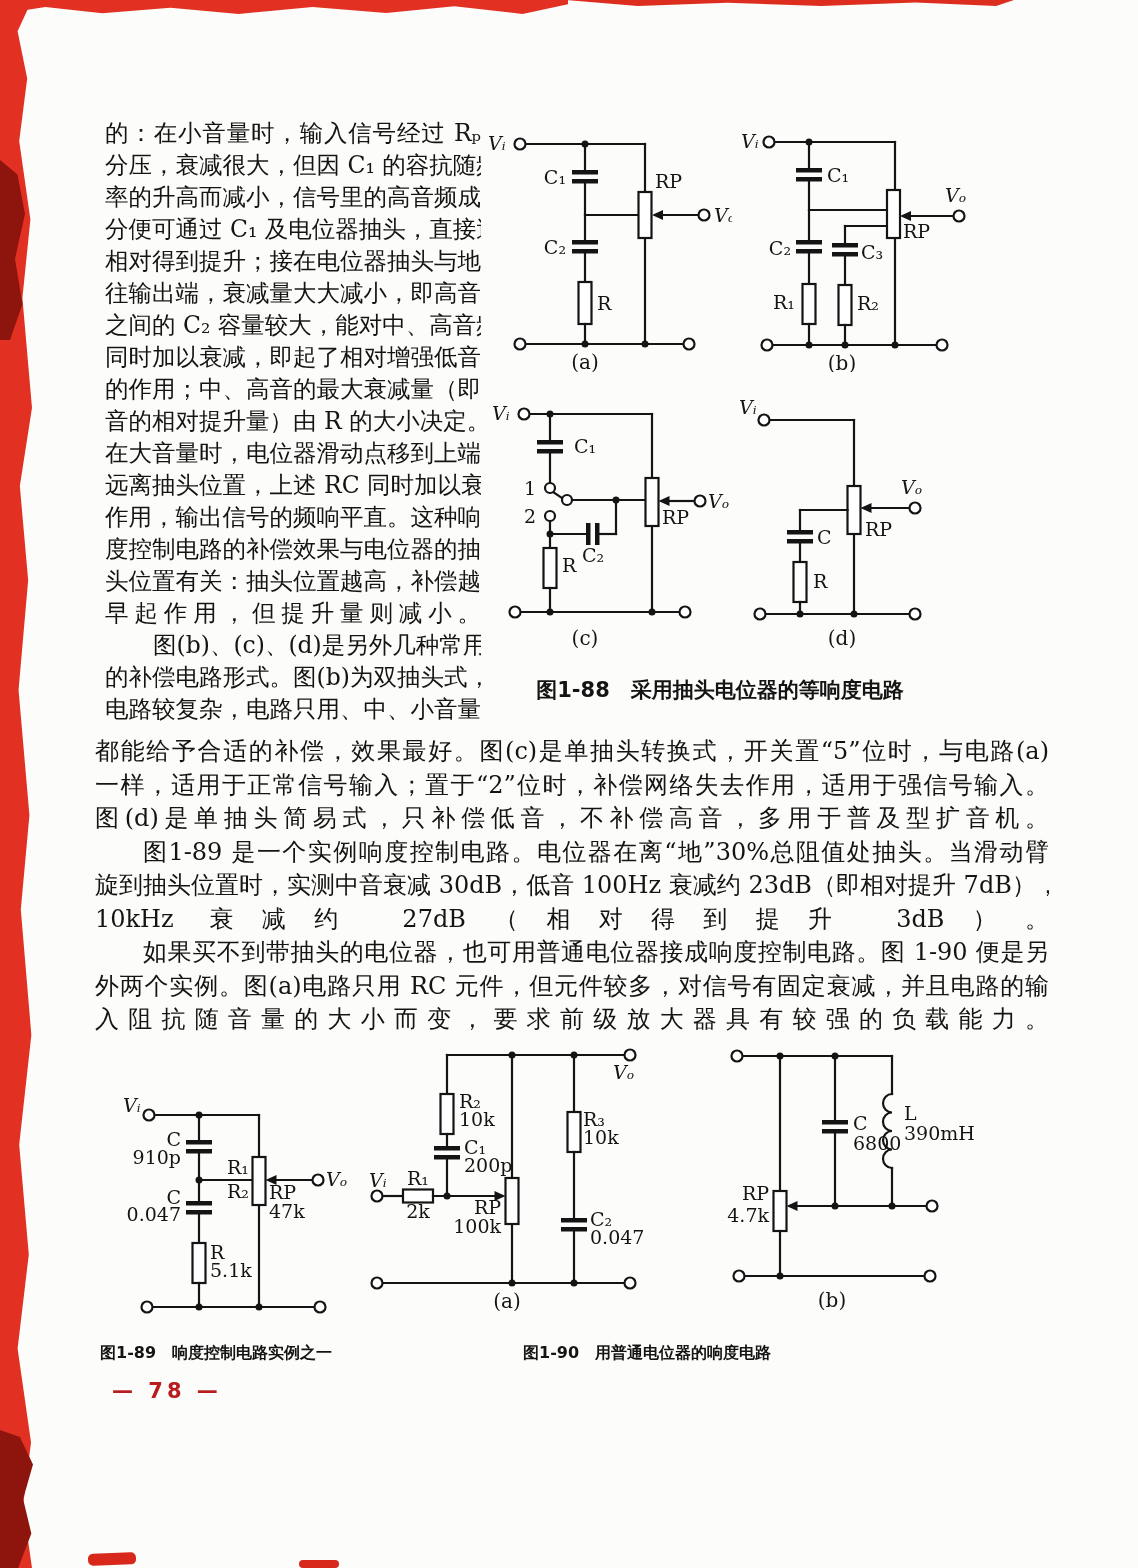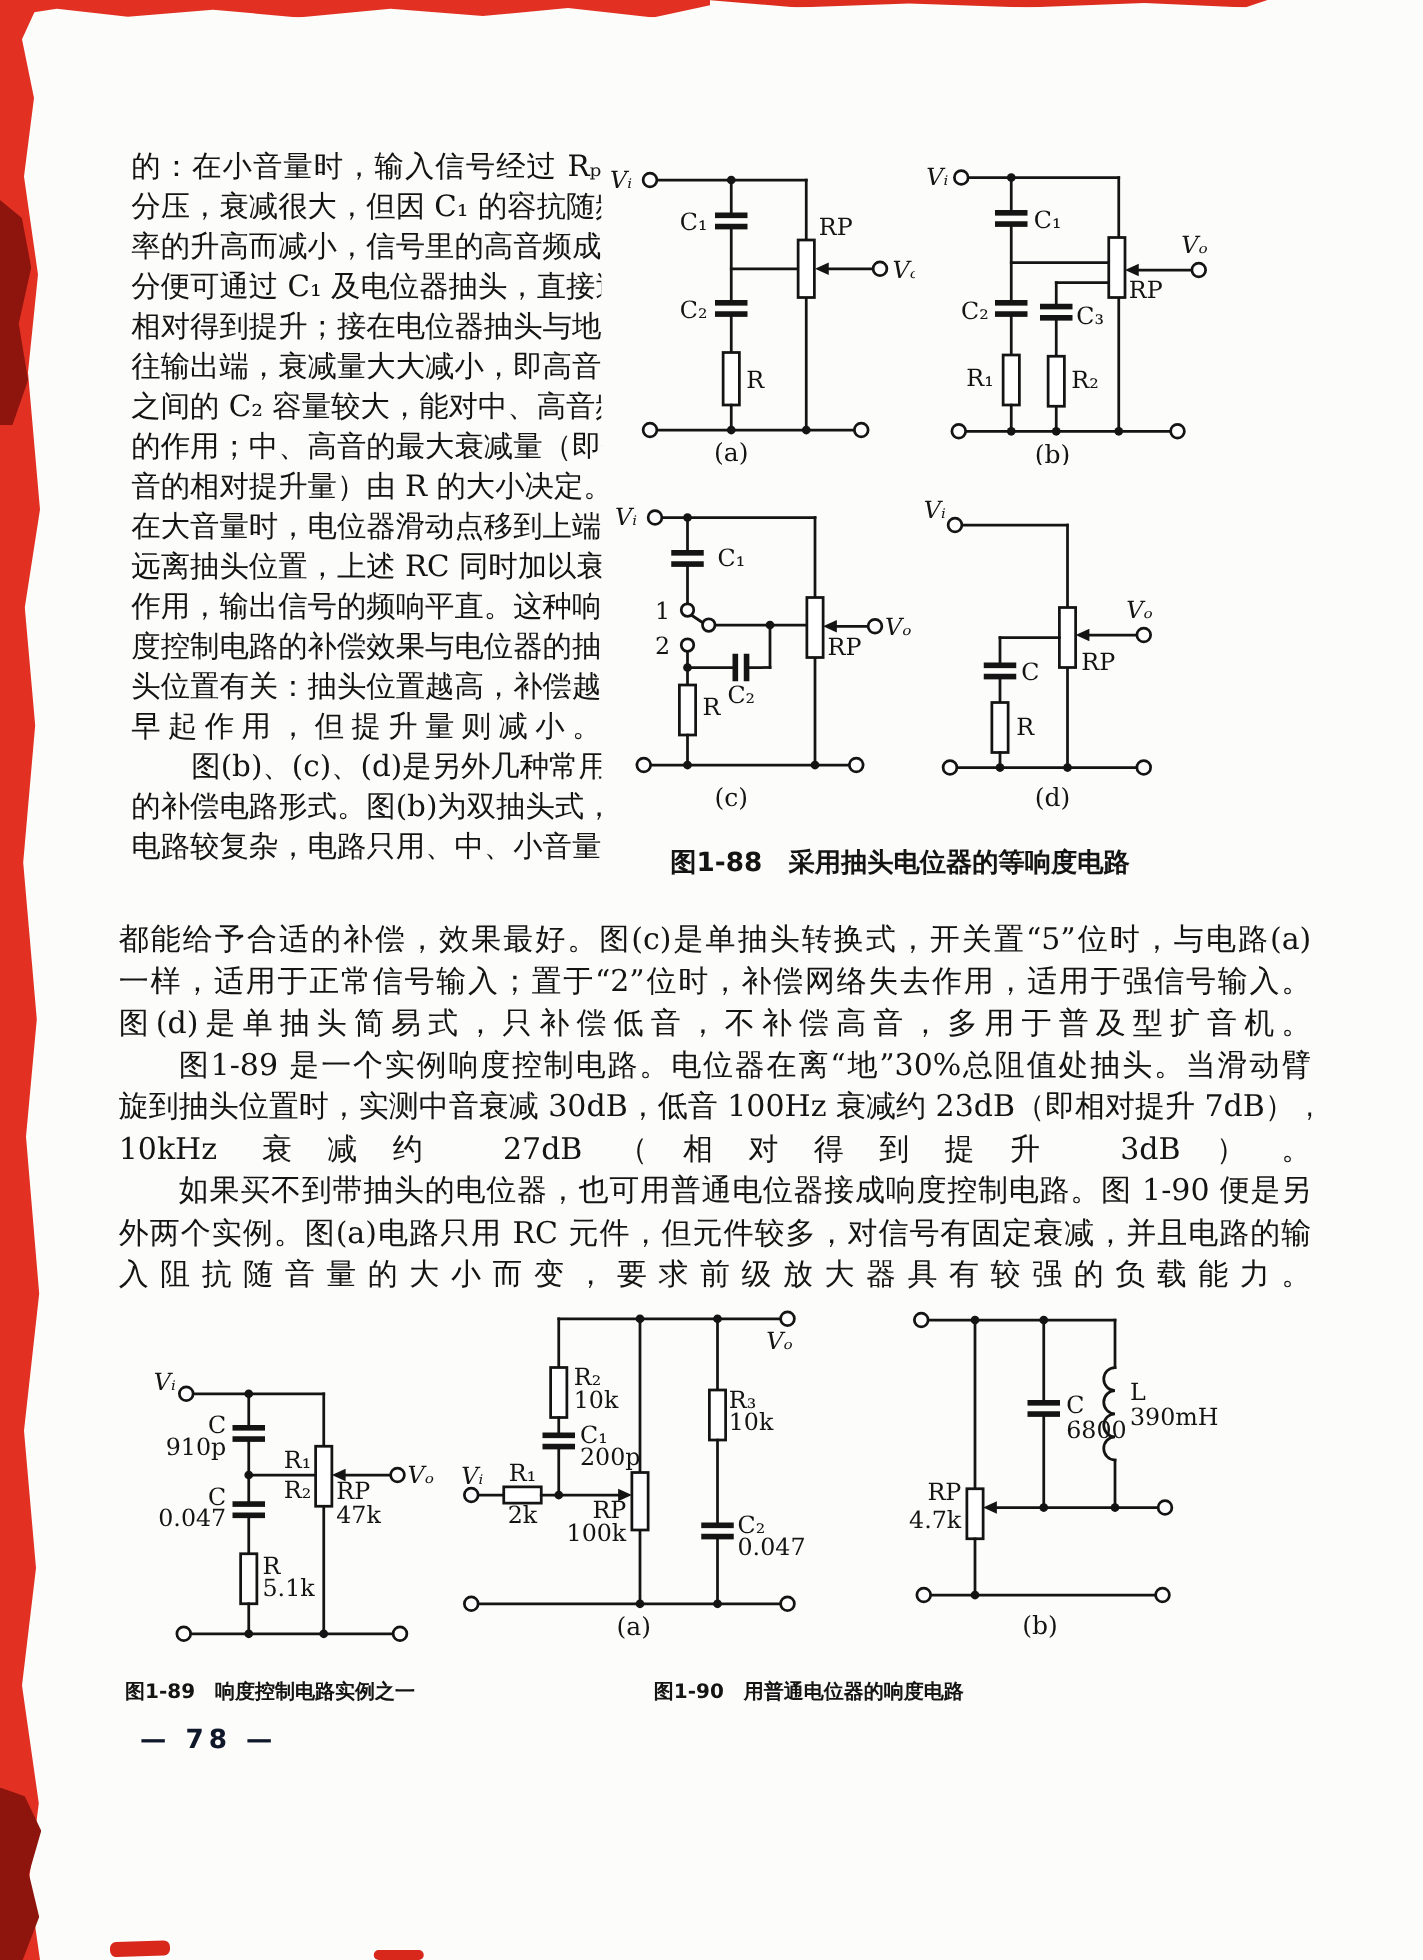--- a/index.html
+++ b/index.html
@@ -47,21 +47,21 @@
   svg text.sub { font-size:20px; }
   .fig-caption {
     position:absolute; font-weight:bold; font-size:16px; color:#141414;
     font-family:"DejaVu Sans","Liberation Sans",sans-serif; white-space:nowrap;
   }
   #cap88 { left:480px; top:676px; width:480px; text-align:center; font-size:21px; }
   #cap89 { left:100px; top:1343px; }
   #cap90 { left:523px; top:1343px; }
   #page-num {
     position:absolute; left:112px; top:1379px; font-size:21px; font-weight:bold;
-    letter-spacing:4px; color:#0f172a; font-family:"DejaVu Sans","Liberation Sans",sans-serif;
+    letter-spacing:4px; color:#b91c1c; font-family:"DejaVu Sans","Liberation Sans",sans-serif;
   }
   .wire { stroke:#141414; stroke-width:2.2; fill:none; stroke-linecap:square; }
   .comp { stroke:#141414; stroke-width:2.2; fill:#fff; }
   .plate { fill:#141414; stroke:none; }
   .dot { fill:#141414; stroke:none; }
   .term { stroke:#141414; stroke-width:2.2; fill:#fff; }
   .arrow { fill:#141414; stroke:none; }
 </style>
 </head>
 <body>
@@ -75,20 +75,21 @@
 <div class="red-dash-b2"></div>
 
 <div id="col-text">
   <div class="line">的：在小音量时，输入信号经过 Rₚ</div>
   <div class="line">分压，衰减很大，但因 C₁ 的容抗随频</div>
   <div class="line">率的升高而减小，信号里的高音频成</div>
   <div class="line">分便可通过 C₁ 及电位器抽头，直接送</div>
   <div class="line">相对得到提升；接在电位器抽头与地</div>
   <div class="line">往输出端，衰减量大大减小，即高音</div>
   <div class="line">之间的 C₂ 容量较大，能对中、高音频</div>
+  <div class="line">同时加以衰减，即起了相对增强低音</div>
   <div class="line">的作用；中、高音的最大衰减量（即低</div>
   <div class="line">音的相对提升量）由 R 的大小决定。</div>
   <div class="line">在大音量时，电位器滑动点移到上端，</div>
   <div class="line">远离抽头位置，上述 RC 同时加以衰减</div>
   <div class="line">作用，输出信号的频响平直。这种响</div>
   <div class="line">度控制电路的补偿效果与电位器的抽</div>
   <div class="line">头位置有关：抽头位置越高，补偿越</div>
   <div class="line end">早起作用，但提升量则减小。</div>
   <div class="line ind">图(b)、(c)、(d)是另外几种常用</div>
   <div class="line">的补偿电路形式。图(b)为双抽头式，</div>

